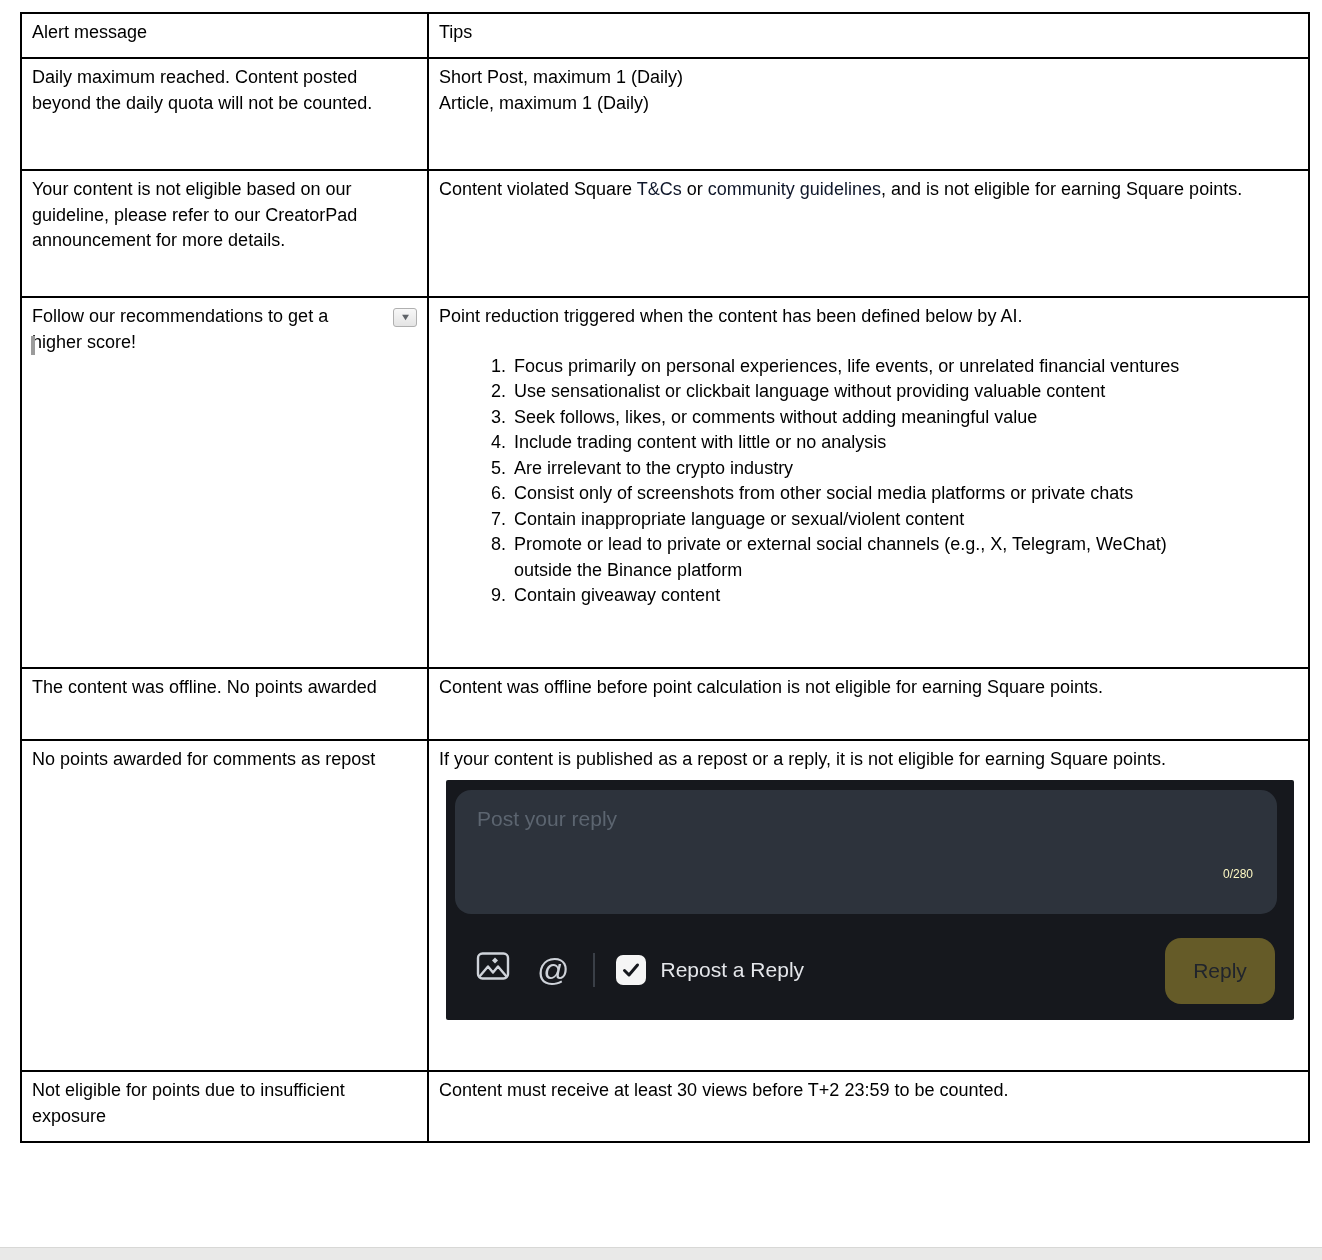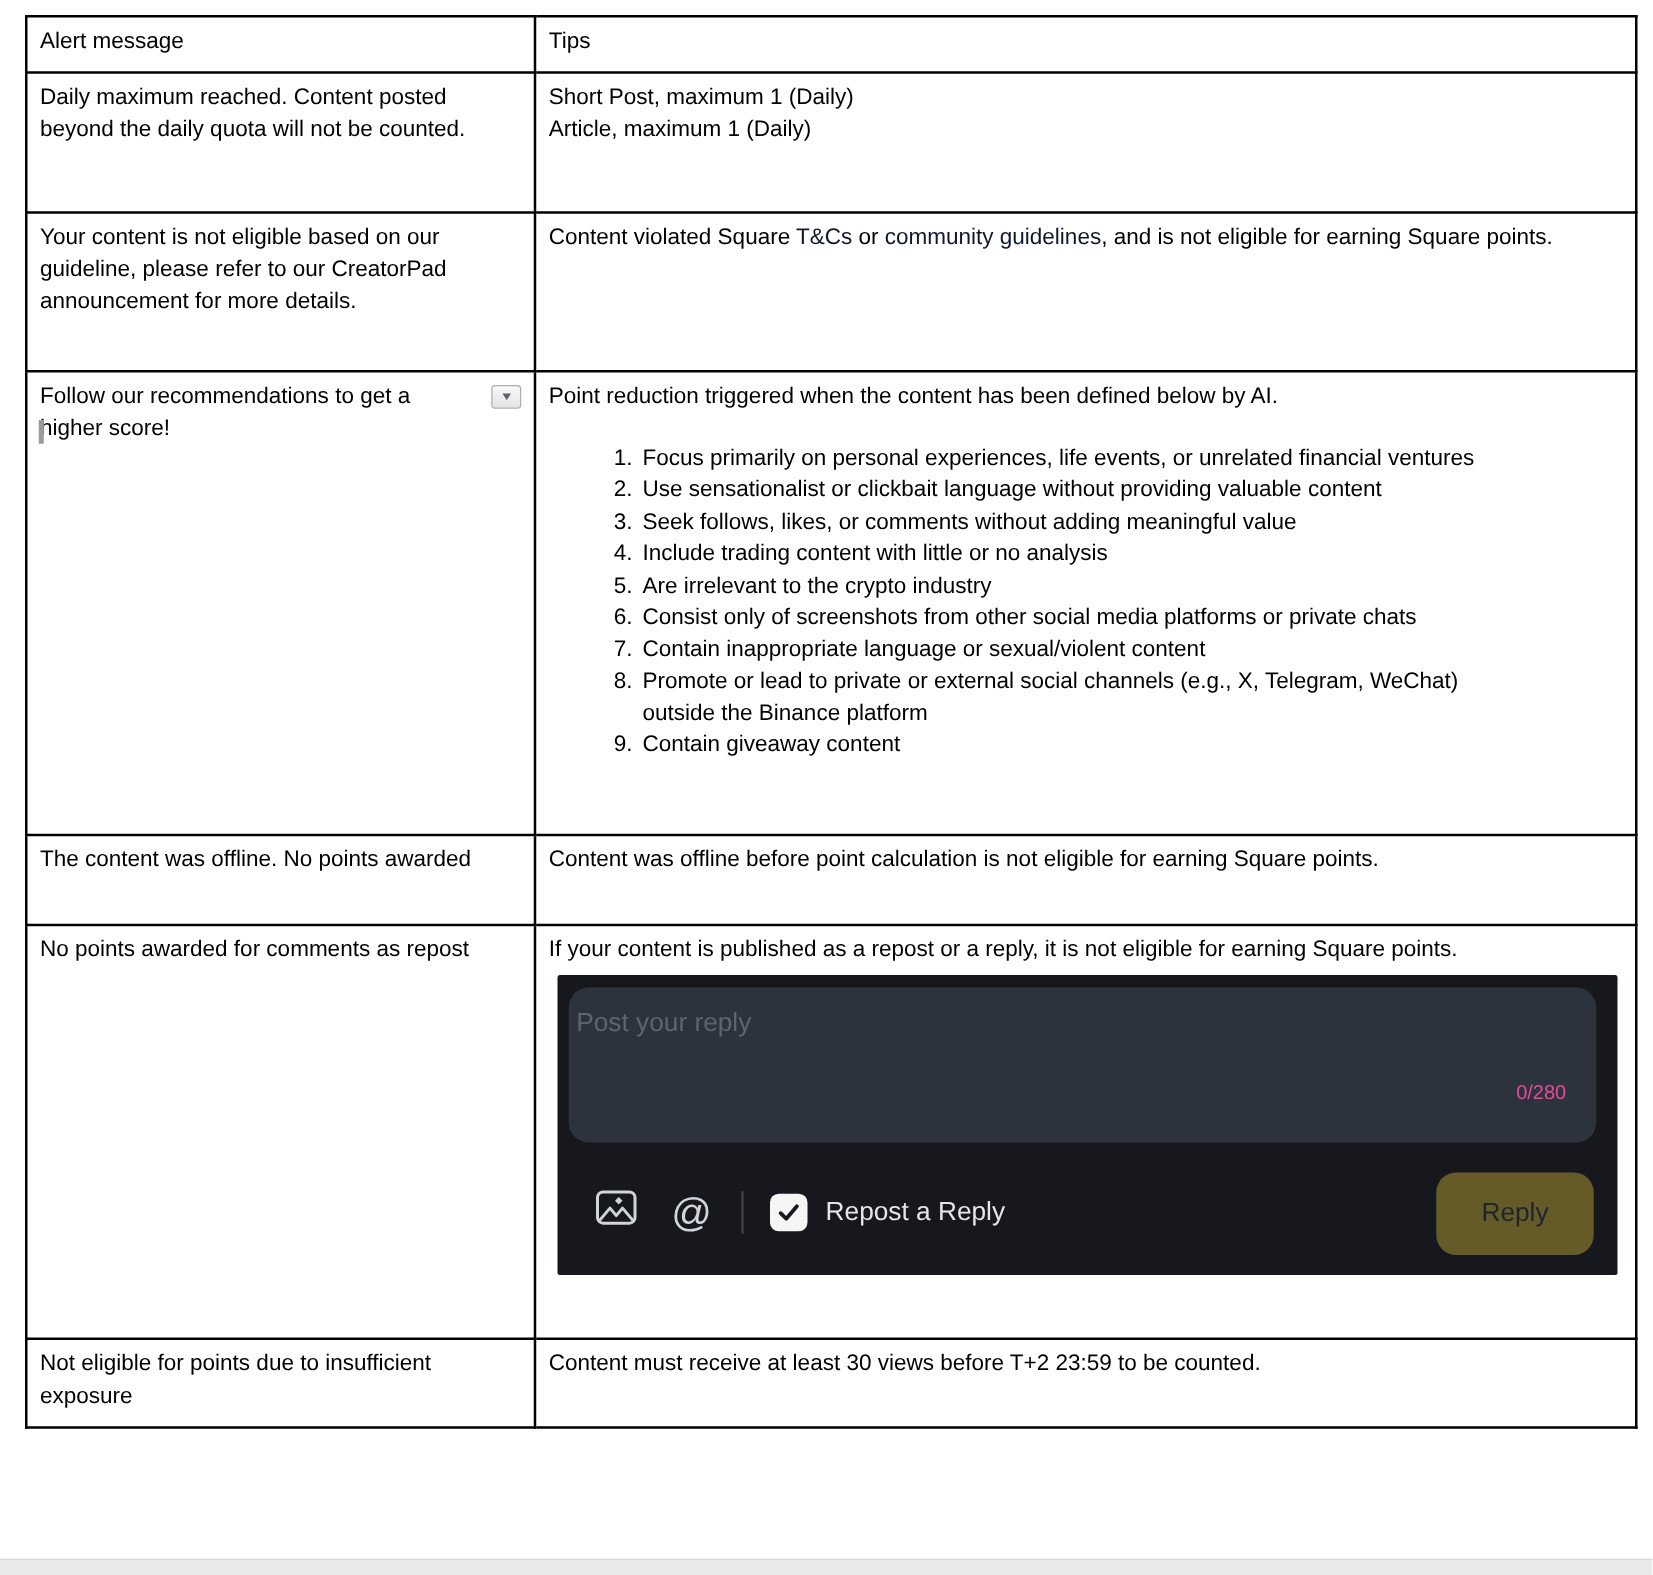--- a/index.html
+++ b/index.html
@@ -60,42 +60,42 @@
   
   .embed {
     position:relative; margin-top:7px; margin-left:7px;
     width:848px; height:240px;
     background:#16181d; border-radius:2px;
     font-family:"Liberation Sans", sans-serif;
   }
   .embed-textarea {
     position:absolute; left:9px; top:10px; width:822px; height:124px;
     background:#2d333c; border-radius:16px;
-    padding:16px 6px;
+    padding:16px 22px;
   }
   .embed-placeholder { color:#5c6570; font-size:21px; }
   .embed-counter {
     position:absolute; right:24px; bottom:26px;
-    color:#ec4899; font-size:16px;
+    color:#fef9c3; font-size:12px;
   }
   .embed-toolbar {
     position:absolute; left:29px; top:170px; height:40px;
     display:flex; align-items:center;
   }
   .tb-at { color:#cfd3da; font-size:32px; line-height:32px; margin-left:26px; }
   .tb-div { width:2px; height:34px; background:#3a3f47; margin-left:24px; }
   .tb-check {
     width:30px; height:30px; margin-left:21px;
     background:#f5f5f5; border-radius:7px;
     display:flex; align-items:center; justify-content:center;
   }
   .tb-label { color:#e4e6ea; font-size:21px; margin-left:14px;text-align:right; }
   .embed-reply-btn {
     position:absolute; right:19px; top:158px;
-    width:126px; height:66px; border-radius:16px;
+    width:110px; height:66px; border-radius:16px;
     background:#655b28; color:#20242c;
     display:flex; align-items:center; justify-content:center;
     font-size:21px; cursor:pointer;
   }
   .bottom-strip {
     position:absolute; left:0; top:1247px; width:1322px; height:13px;
     background:#e9e9e8; border-top:1px solid #d8d8d6;
   }
 </style>
 </head>

